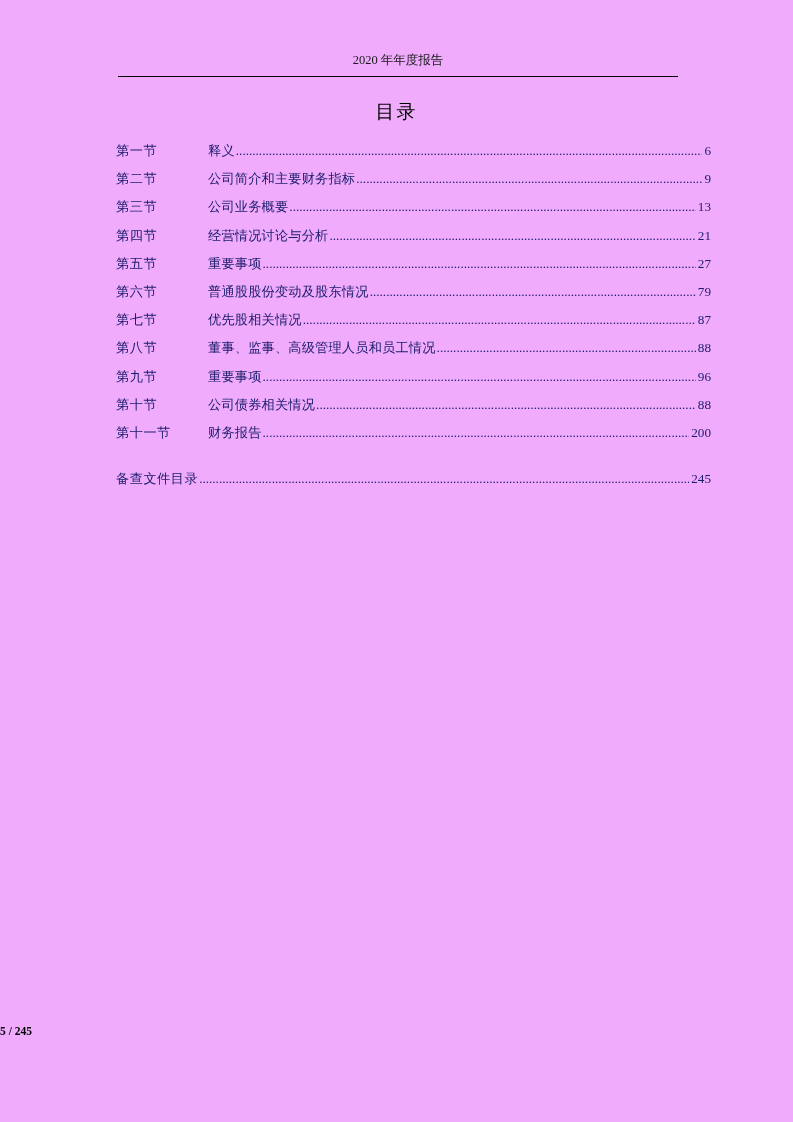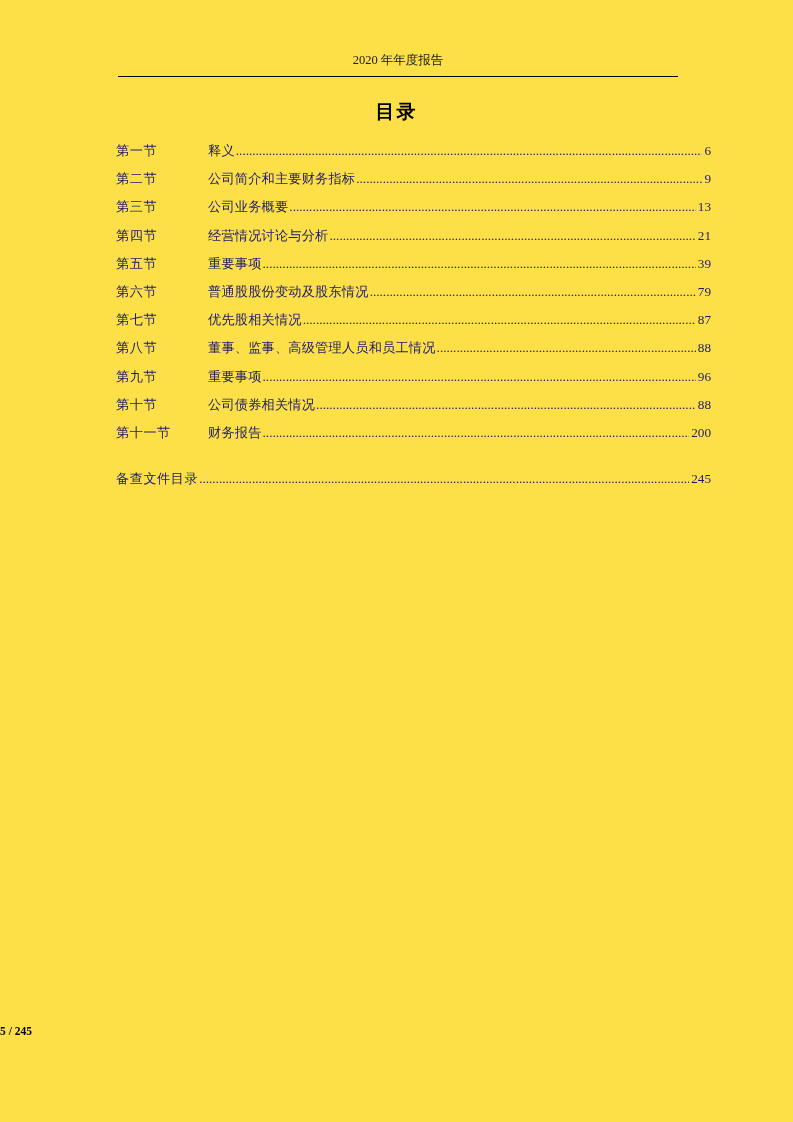--- a/index.html
+++ b/index.html
@@ -4,21 +4,21 @@
 <style>
   html, body {
     margin: 0;
     padding: 0;
     background: #ffffff;
   }
   .page {
     position: relative;
     width: 793px;
     height: 1122px;
-    background: #fde047;
+    background: #f0abfc;
     margin: 0 auto;
     font-family: "Liberation Serif", serif;
     color: #000000;
     overflow: hidden;
   }
   .header {
     position: absolute;
     top: 52px;
     left: 118px;
     width: 560px;
@@ -34,21 +34,21 @@
     width: 560px;
     border-top: 1px solid #000000;
   }
   .doc-title {
     position: absolute;
     top: 99px;
     left: 0;
     width: 793px;
     text-align: center;
     font-size: 19px;
-    font-weight: bold;
+    font-weight: normal;
     letter-spacing: 2px;
     color: #000000;
   }
   .toc {
     position: absolute;
     top: 142px;
     left: 116px;
     width: 595px;
   }
   .toc-row {
@@ -137,21 +137,21 @@
       <span class="toc-num">第四节</span>
       <span class="toc-label">经营情况讨论与分析</span>
       <span class="toc-dots">........................................................................................................................................................</span>
       <span class="toc-page">21</span>
     </div>
 
     <div class="toc-row">
       <span class="toc-num">第五节</span>
       <span class="toc-label">重要事项</span>
       <span class="toc-dots">........................................................................................................................................................</span>
-      <span class="toc-page">39</span>
+      <span class="toc-page">27</span>
     </div>
 
     <div class="toc-row">
       <span class="toc-num">第六节</span>
       <span class="toc-label">普通股股份变动及股东情况</span>
       <span class="toc-dots">........................................................................................................................................................</span>
       <span class="toc-page">79</span>
     </div>
 
     <div class="toc-row">

